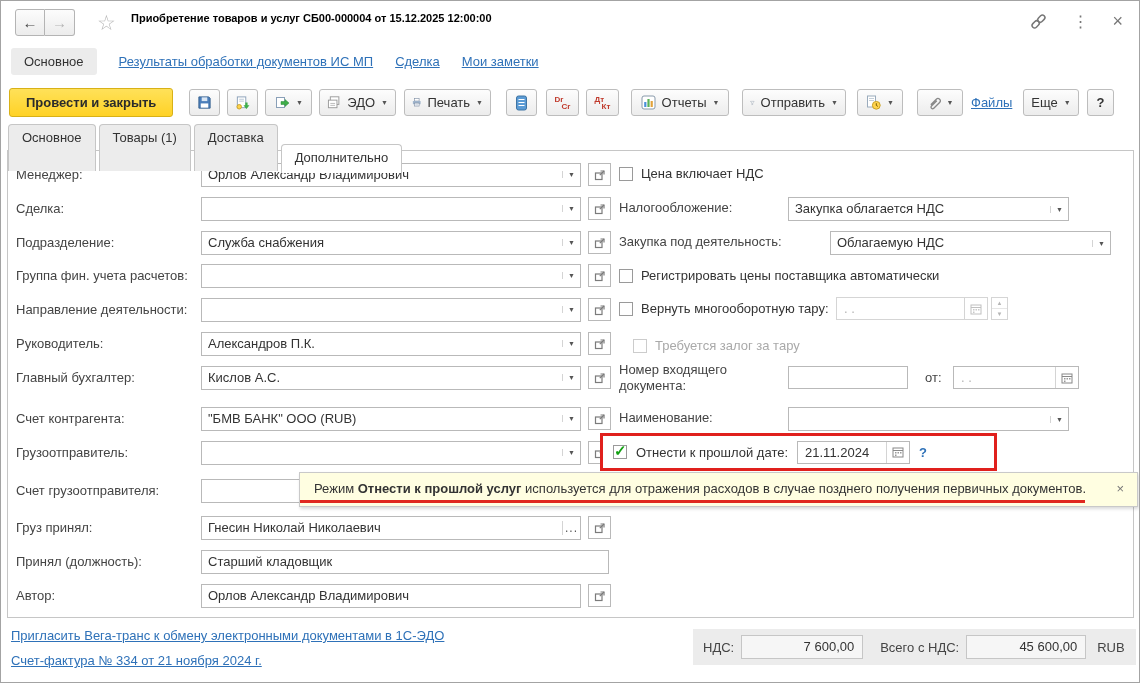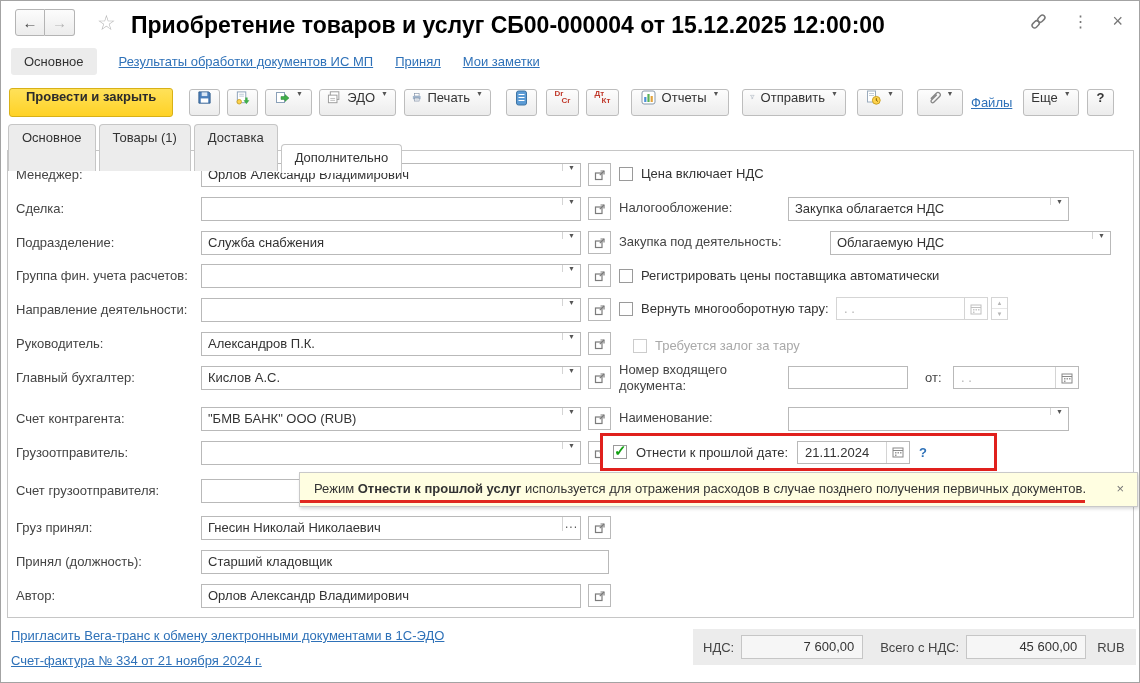--- a/index.html
+++ b/index.html
@@ -7,49 +7,49 @@
   body { font-family:"Liberation Sans", sans-serif; font-size:13px; color:#333; }
   .win { position:relative; width:1140px; height:683px; background:#fff; border:1px solid #a3a3a3; overflow:hidden; }
 
   
   .titlebar { position:absolute; top:0; left:0; right:0; height:44px; background:#fff; }
   .navpair { position:absolute; left:14px; top:8px; display:flex; }
   .navbtn { width:30px; height:27px; border:1px solid #b4b4b4; background:linear-gradient(#fcfcfc,#ececec); display:flex; align-items:center; justify-content:center; font-size:15px; color:#444; cursor:pointer; }
   .navbtn.first { border-radius:3px 0 0 3px; }
   .navbtn.last { border-radius:0 3px 3px 0; border-left:none; color:#b5b5b5; }
   .star { position:absolute; left:96px; top:10px; font-size:21px; color:#b9b9b9; }
-  .doc-title { position:absolute; left:130px; top:11px; font-size:23px; font-weight:bold; color:#000; white-space:nowrap; }
+  .doc-title { position:absolute; left:130px; top:11px; font-size:11px; font-weight:bold; color:#000; white-space:nowrap; }
   .title-icons { position:absolute; right:16px; top:10px; display:flex; align-items:center; gap:24px; }
   .t-ic { color:#777; font-size:16px; cursor:pointer; display:flex; align-items:center; }
 
   
   .navrow { position:absolute; top:44px; left:0; right:0; height:33px; display:flex; align-items:center; padding-left:10px; gap:22px; }
   .navactive { background:#ececec; border-radius:3px; padding:6px 13px; color:#333; }
   a.navlink, a.blink { color:#2e71b8; text-decoration:underline; cursor:pointer; }
 
   
   .toolbar { position:absolute; top:80px; left:0; right:0; height:42px; }
-  .tb { position:absolute; top:8px; height:27px; border:1px solid #bdbdbd; border-radius:3px; background:linear-gradient(#fdfdfd,#ececec); display:flex; justify-content:center; gap:6px; padding:0 7px; cursor:pointer; color:#333; }
+  .tb { position:absolute; top:8px; height:27px; border:1px solid #bdbdbd; border-radius:3px; background:linear-gradient(#fdfdfd,#ececec); display:flex; align-items:center; justify-content:center; gap:6px; padding:0 7px; cursor:pointer; color:#333; }
   .tb-yellow { top:7px; height:29px; background:linear-gradient(#ffe159,#ffd226); border:1px solid #d8b117; font-weight:bold; color:#2b2b2b; padding:0 16px; }
   .caret { font-size:8px; color:#555; }
   .rg { display:flex; flex-direction:column; line-height:7px; font-size:8px; font-weight:bold; color:#c0392b; }
   .rg span:last-child { padding-left:7px; }
   .tb-help { width:26px; font-weight:bold; }
   .files-link { position:absolute; top:14px; }
 
   
   .tabstrip { position:absolute; top:123px; left:7px; display:flex; gap:3px; z-index:3; }
   .tab { border:1px solid #c6c6c6; border-bottom:none; border-radius:4px 4px 0 0; background:#ececec; padding:5px 13px 6px; color:#333; cursor:pointer; }
   .tab.active { background:#fff; padding-bottom:8px; margin-bottom:-2px; position:relative; z-index:4;margin-top:20px; }
   .panel { position:absolute; top:149px; left:6px; width:1127px; height:468px; border:1px solid #c6c6c6; background:#fff; z-index:2; }
 
   
   .frow { position:absolute; left:8px; display:flex; align-items:center; height:23px; }
   .flabel { width:185px; color:#444; }
-  .fld { width:380px; height:24px; border:1px solid #b9b9b9; background:#fff; display:flex; align-items:flex-start; }
+  .fld { width:380px; height:24px; border:1px solid #b9b9b9; background:#fff; display:flex; align-items:center; }
   .fld.wide { width:408px; }
   .fld .val { flex:1; padding:2px 6px; line-height:18px; white-space:nowrap; overflow:hidden; }
   .fld .arrow { width:18px; border-left:1px solid #d4d4d4; display:flex; align-items:center; justify-content:center; font-size:8px; color:#555; cursor:pointer; }
   .fld .arrow.ell { font-size:12px; letter-spacing:1px; }
   .openbtn { width:23px; height:23px; margin-left:7px; border:1px solid #b9b9b9; background:#fff; display:flex; align-items:center; justify-content:center; cursor:pointer; }
 
   .rlabel { position:absolute; color:#444; line-height:16px; }
   .rcombo { position:absolute; width:281px; }
   .cbrow { position:absolute; display:flex; align-items:center; gap:8px; cursor:pointer; }
   .cb { width:14px; height:14px; border:1px solid #9a9a9a; background:#fff; position:relative; flex:none; }
@@ -112,21 +112,21 @@
       </span>
       <span class="t-ic">⋮</span>
       <span class="t-ic" style="font-size:18px">×</span>
     </div>
   </div>
 
   <div class="navrow">
     <span class="navactive">Основное</span>
     <span id="nav-links" style="display:flex;gap:22px;">
         <a class="navlink">Результаты обработки документов ИС МП</a>
-        <a class="navlink">Принял</a>
+        <a class="navlink">Сделка</a>
         <a class="navlink">Мои заметки</a>
       </span>
   </div>
 
   <div class="toolbar">
     <div class="tb tb-yellow" style="left:8px;">
         <span>Провести и закрыть</span>
       </div>
 
     <div class="tb" style="left:188px;width:31px;">

